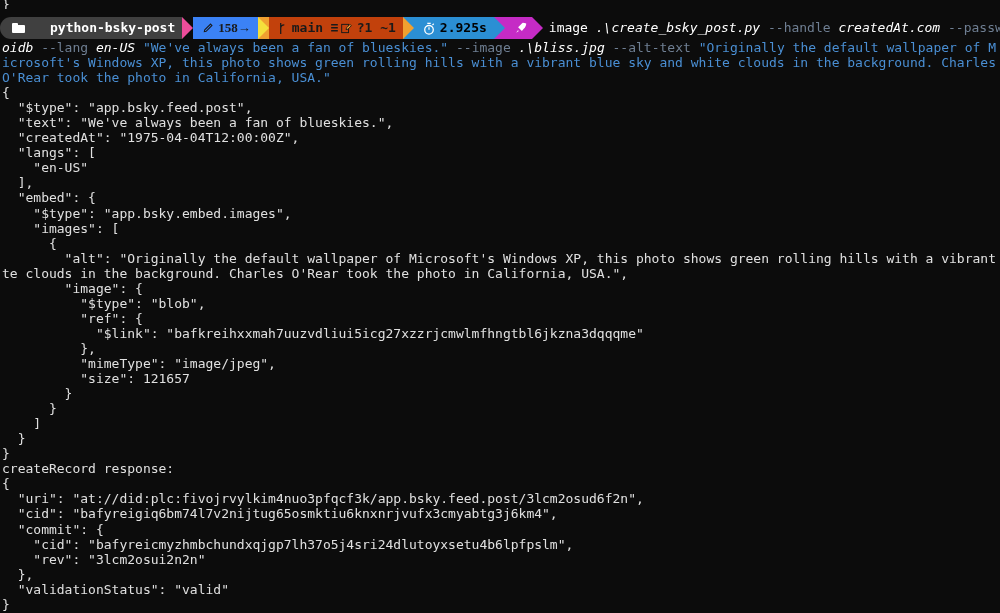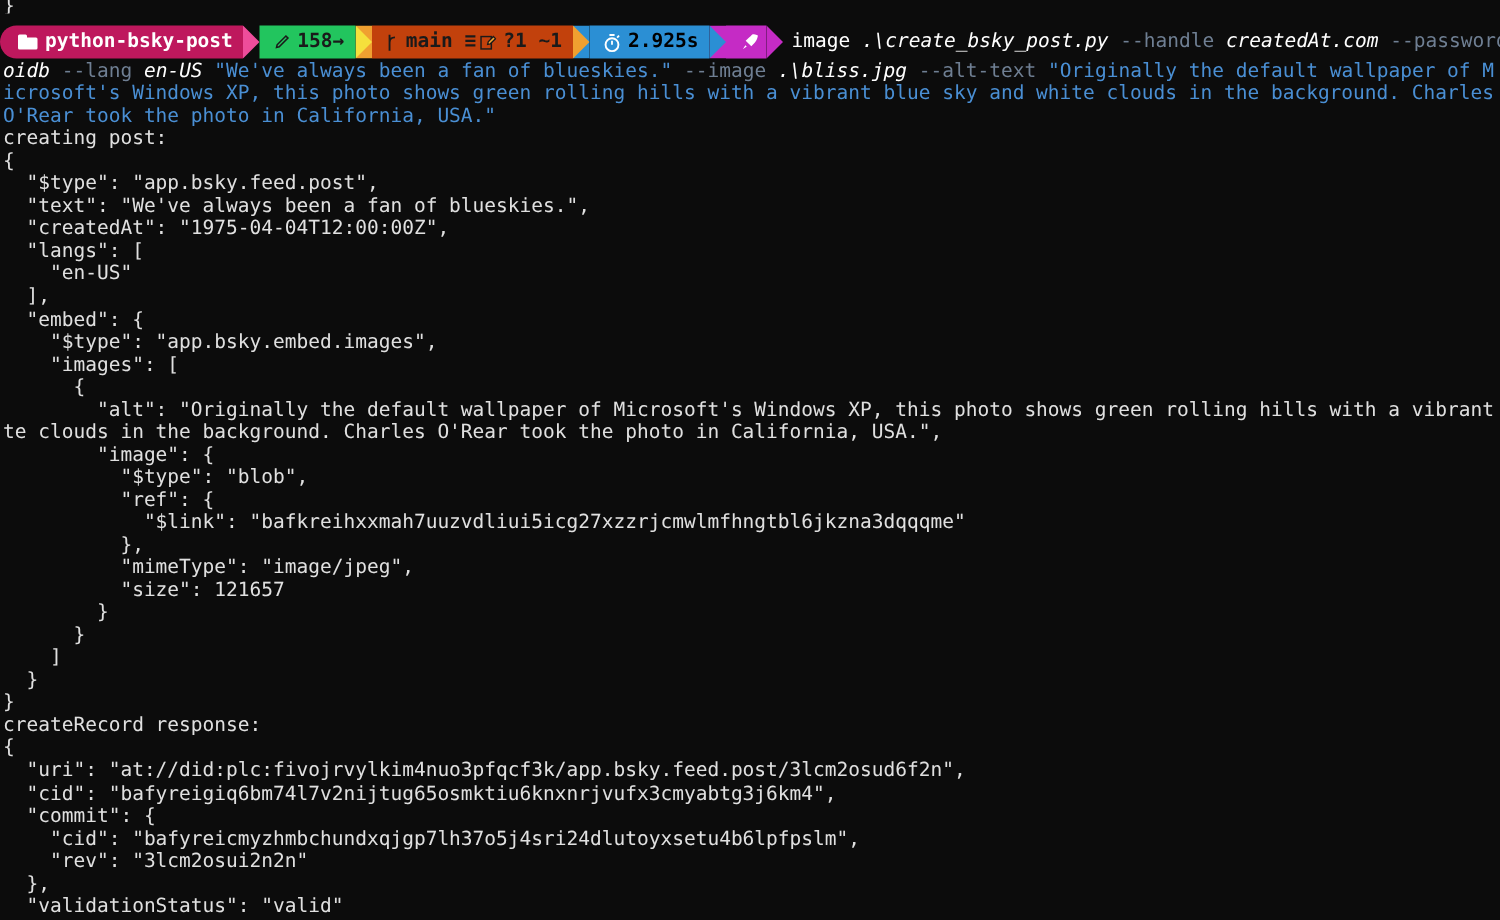--- a/index.html
+++ b/index.html
@@ -58,22 +58,22 @@
     border-bottom-left-radius: 11px;
     padding-left: 12px;
   }
   .arrow {
     width: 11px;
     height: 22px;
     flex: 0 0 11px;
   }
   .arrow svg { display:block; }
 
-  .s-dir   { background: #be185d; color: #ffffff; }
-  .s-git   { background: #22c55e; color: #1a1a1a; }
+  .s-dir   { background: #404040; color: #ffffff; gap: 20px; }
+  .s-git   { background: #3b82f6; color: #1a1a1a; font-family: Liberation Serif, serif; }
   .s-branch{ background: #c2410c; color: #1a1a1a; }
   .s-time  { background: #2b8fd4; color: #000000; }
   .s-rocket{ background: #c52bc5; color: #ffffff; }
 
   .seg .ico { margin-right: 5px; display:inline-flex; align-items:center; }
 
   .cmdline {
     white-space: pre;
     display: flex;
     align-items: center;
@@ -197,21 +197,20 @@
     </div>
 
     <div class="cmdline">
       <span class="cmd-prog">image</span><span>&nbsp;</span><span class="cmd-arg">.\create_bsky_post.py</span><span>&nbsp;</span><span class="cmd-flag">--handle</span><span>&nbsp;</span><span class="cmd-arg">createdAt.com</span><span>&nbsp;</span><span class="cmd-flag">--password</span>
     </div>
   </div>
 
   <div class="wrapline" style="white-space: pre-wrap; word-break: break-all; height: auto; width: 998px;"><span class="cmd-arg">oidb</span><span>&nbsp;</span><span class="cmd-flag">--lang</span><span>&nbsp;</span><span class="cmd-arg">en-US</span><span>&nbsp;</span><span class="cmd-str">"We've always been a fan of blueskies."</span><span>&nbsp;</span><span class="cmd-flag">--image</span><span>&nbsp;</span><span class="cmd-arg">.\bliss.jpg</span><span>&nbsp;</span><span class="cmd-flag">--alt-text</span><span>&nbsp;</span><span class="cmd-str" style="display:inline;">"Originally the default wallpaper of Microsoft's Windows XP, this photo shows green rolling hills with a vibrant blue sky and white clouds in the background. Charles O'Rear took the photo in California, USA."</span></div>
 
   <div id="output">
-      <div class="line out">creating post:</div>
       <div class="line out">{</div>
       <div class="line out">  "$type": "app.bsky.feed.post",</div>
       <div class="line out">  "text": "We've always been a fan of blueskies.",</div>
       <div class="line out">  "createdAt": "1975-04-04T12:00:00Z",</div>
       <div class="line out">  "langs": [</div>
       <div class="line out">    "en-US"</div>
       <div class="line out">  ],</div>
       <div class="line out">  "embed": {</div>
       <div class="line out">    "$type": "app.bsky.embed.images",</div>
       <div class="line out">    "images": [</div>

